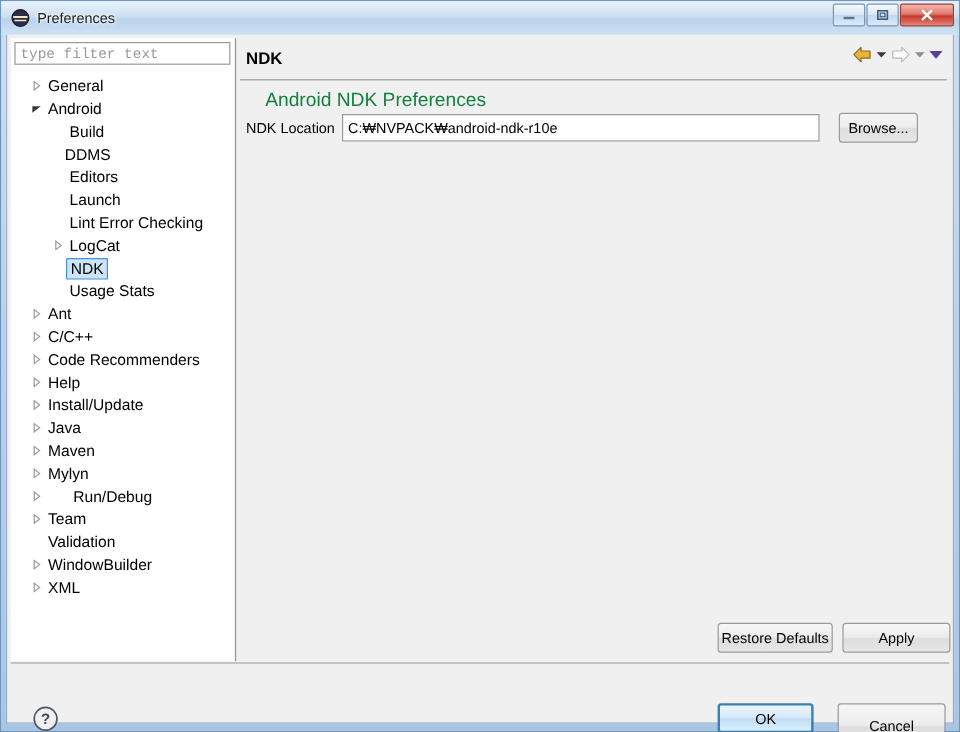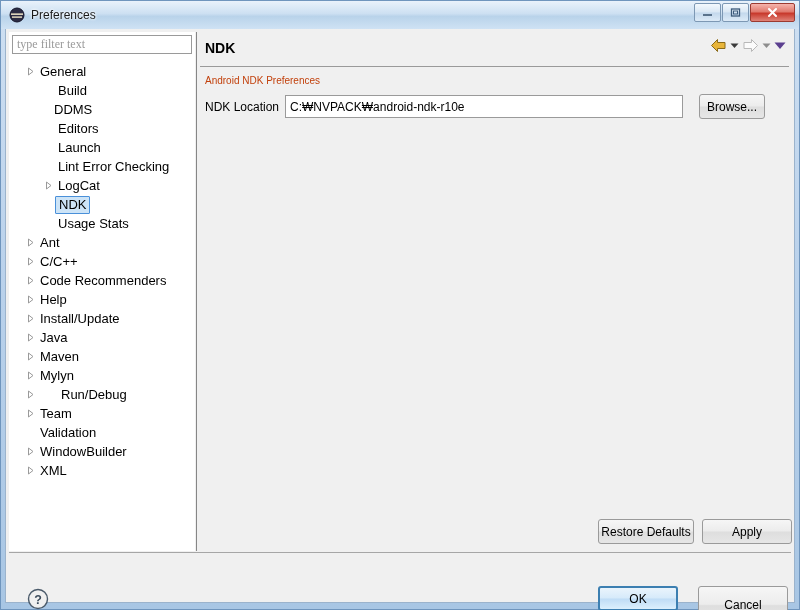--- a/index.html
+++ b/index.html
@@ -70,21 +70,21 @@
   #leftpane {
     position: absolute; left: 3px; top: 3px;
     width: 186px; height: 519px;
     background: #ffffff;
   }
   #filter-input {
     position: absolute; left: 3px; top: 3px;
     width: 180px; height: 19px;
     border: 1px solid #9a9a9a;
     background: #ffffff;
-    font-family: Liberation Serif, serif;
+    font-family: Liberation Mono, monospace;
     font-size: 12px;
     color: #8b5cf6;
     padding: 0 4px;
     outline: none;
   }
   #filter-input::placeholder { color: #9a9a9a; opacity: 1; }
 
   #tree {
     position: absolute; left: 1px; top: 30px;
     width: 184px; height: 486px;
@@ -135,22 +135,22 @@
     width: 589px; height: 0;
     border-top: 1px solid #9a9a9a;
   }
   #navbar {
     position: absolute; right: 6px; top: 6px;
     display: flex; align-items: center; gap: 3px;
   }
   .navico { display: flex; align-items: center; justify-content: center; }
 
   #group-label {
-    position: absolute; left: 8px; top: 43px;
-    font-size: 10px; color: #c2410c;
+    position: absolute; left: 24px; top: 43px;
+    font-size: 16px; color: #15803d;
   }
   #field-label {
     position: absolute; left: 8px; top: 68px;
     font-size: 12px; color: #000000;
   }
   #ndk-location {
     position: absolute; left: 88px; top: 63px;
     width: 398px; height: 23px;
     border: 1px solid #9a9a9a;
     background: #ffffff;
@@ -249,20 +249,28 @@
     <div id="leftpane">
       <input id="filter-input" type="text" placeholder="type filter text" style="">
       <div id="tree">
           <div class="tnode" style="padding-left: 12px;">
             <span class="tarrow">
               <svg width="9" height="9" viewBox="0 0 9 9">
                 <path d="M2.5 1 L7 4.5 L2.5 8 Z" fill="none" stroke="#9a9a9a" stroke-width="1"></path>
               </svg>
             </span>
             <span class="tlabel">General</span>
+          </div>
+          <div class="tnode" style="padding-left: 12px;">
+            <span class="tarrow">
+              <svg width="9" height="9" viewBox="0 0 9 9">
+                <path d="M1 2.5 L8 2.5 L1 8 Z" fill="#3a3a3a"></path>
+              </svg>
+            </span>
+            <span class="tlabel">Android</span>
           </div>
           <div class="tnode" style="padding-left: 30px;">
             <span class="tarrow"></span>
             <span class="tlabel">Build</span>
           </div>
           <div class="tnode" style="padding-left: 26px;">
             <span class="tarrow"></span>
             <span class="tlabel">DDMS</span>
           </div>
           <div class="tnode" style="padding-left: 30px;">

